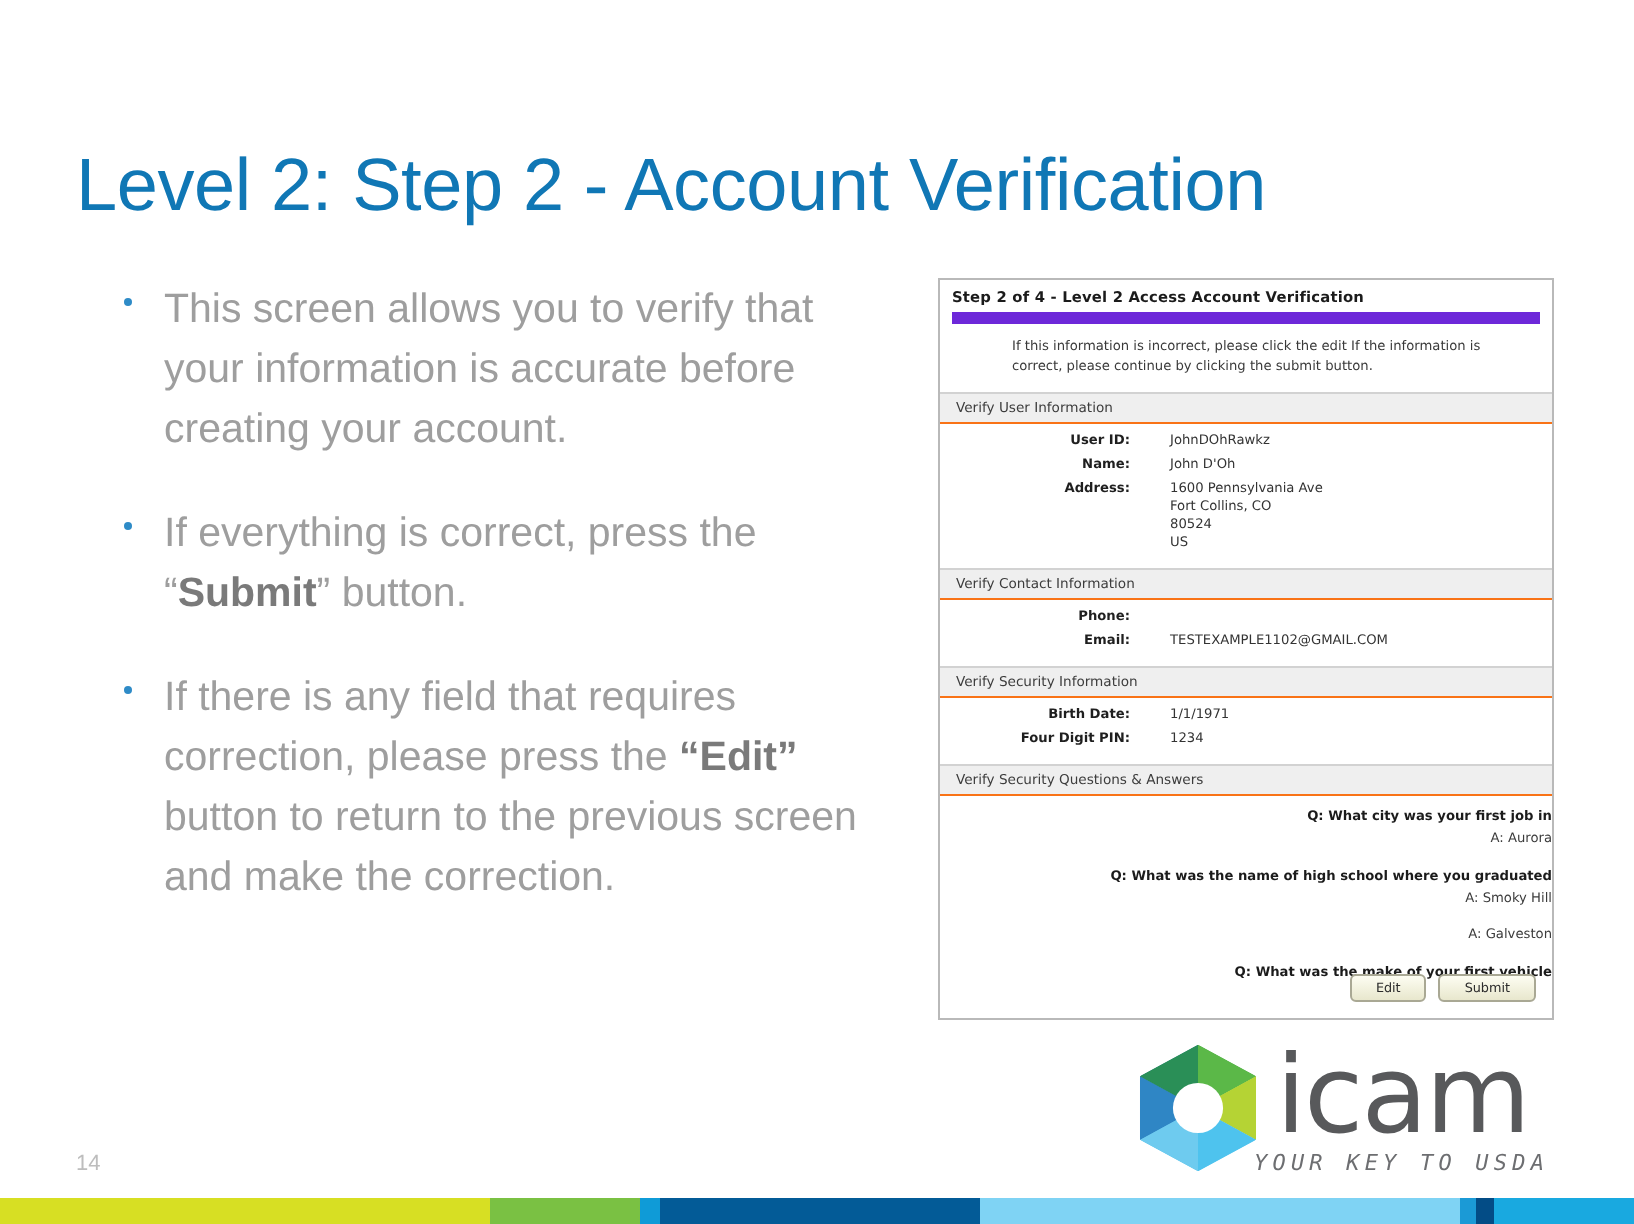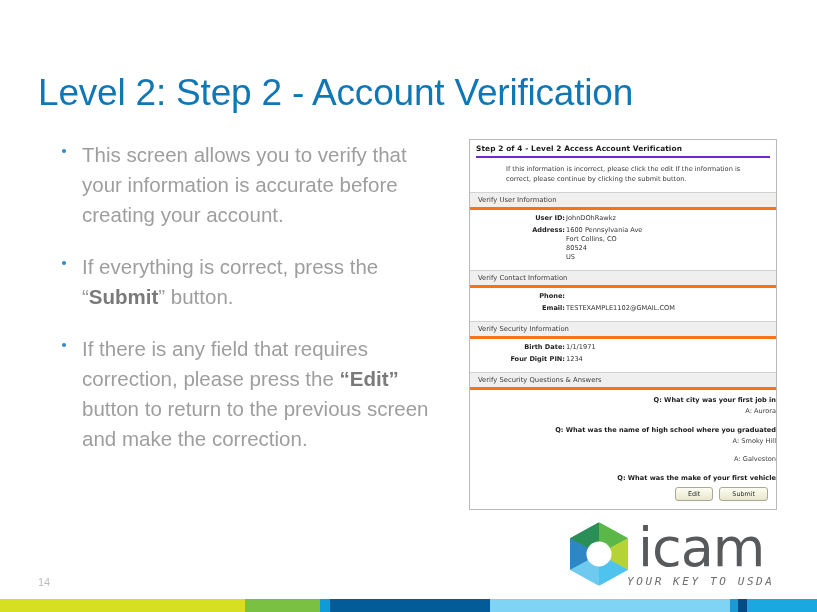--- a/index.html
+++ b/index.html
@@ -43,48 +43,48 @@
     box-sizing:border-box;
     font-family:"DejaVu Sans", sans-serif;
     color:#2b2b2b;
     overflow:hidden;
   }
   .shot-header{
     margin:4px 6px 0 6px;
     font-size:7.4px; font-weight:700;
     color:#1b1b1b;
     padding-bottom:3px;
-    border-bottom:2px solid #6d28d9;
+    border-bottom:6px solid #6d28d9;
     letter-spacing:0.1px;
   }
   .shot-instructions{
     margin:6px 14px 0 36px;
     font-size:6.6px; line-height:10px;
     color:#3a3a3a;
   }
   .section-head{
     margin-top:8px;
     background:#efefef;
     border-top:1px solid #d2d2d2;
-    border-bottom:3px solid #f97316;
+    border-bottom:1px solid #f97316;
     padding:3px 0 3px 8px;
     font-size:6.8px;
     color:#3c3c3c;
   }
   .kv-list{ margin:4px 0 6px 0; }
   .kv{
     display:flex; align-items:flex-start;
     margin-bottom:3px;
     font-size:6.6px;
     line-height:9px;
   }
   .kv .k{
     width:95px; text-align:right;
     font-weight:700; color:#1f1f1f;
-    padding-right:1px; flex:0 0 auto;
+    padding-right:20px; flex:0 0 auto;
     white-space:nowrap;
   }
   .kv .v{ color:#333; white-space:pre-line; }
 
   .qa-list{ margin:6px 0 0 0;text-align:right; }
   .qa{ margin:0 0 9px 30px; font-size:6.6px; line-height:9.5px; }
   .qa .q{ font-weight:700; color:#1b1b1b; }
   .qa .a{ color:#3c3c3c; margin-left:12px; margin-top:1.5px; }
 
   .shot-buttons{
@@ -157,20 +157,24 @@
 
   <div class="shot-header">Step 2 of 4 - Level 2 Access Account Verification</div>
 
   <div class="shot-instructions">If this information is incorrect, please click the edit If the information is correct, please continue by clicking the submit button.</div>
 
   <div class="section-head">Verify User Information</div>
   <div class="kv-list">
     <div class="kv">
       <div class="k">User ID:</div>
       <div class="v">JohnDOhRawkz</div>
+    </div>
+    <div class="kv">
+      <div class="k">Name:</div>
+      <div class="v">John D'Oh</div>
     </div>
     <div class="kv">
       <div class="k">Address:</div>
       <div class="v">1600 Pennsylvania Ave
 Fort Collins, CO
 80524
 US</div>
     </div>
   </div>
 

